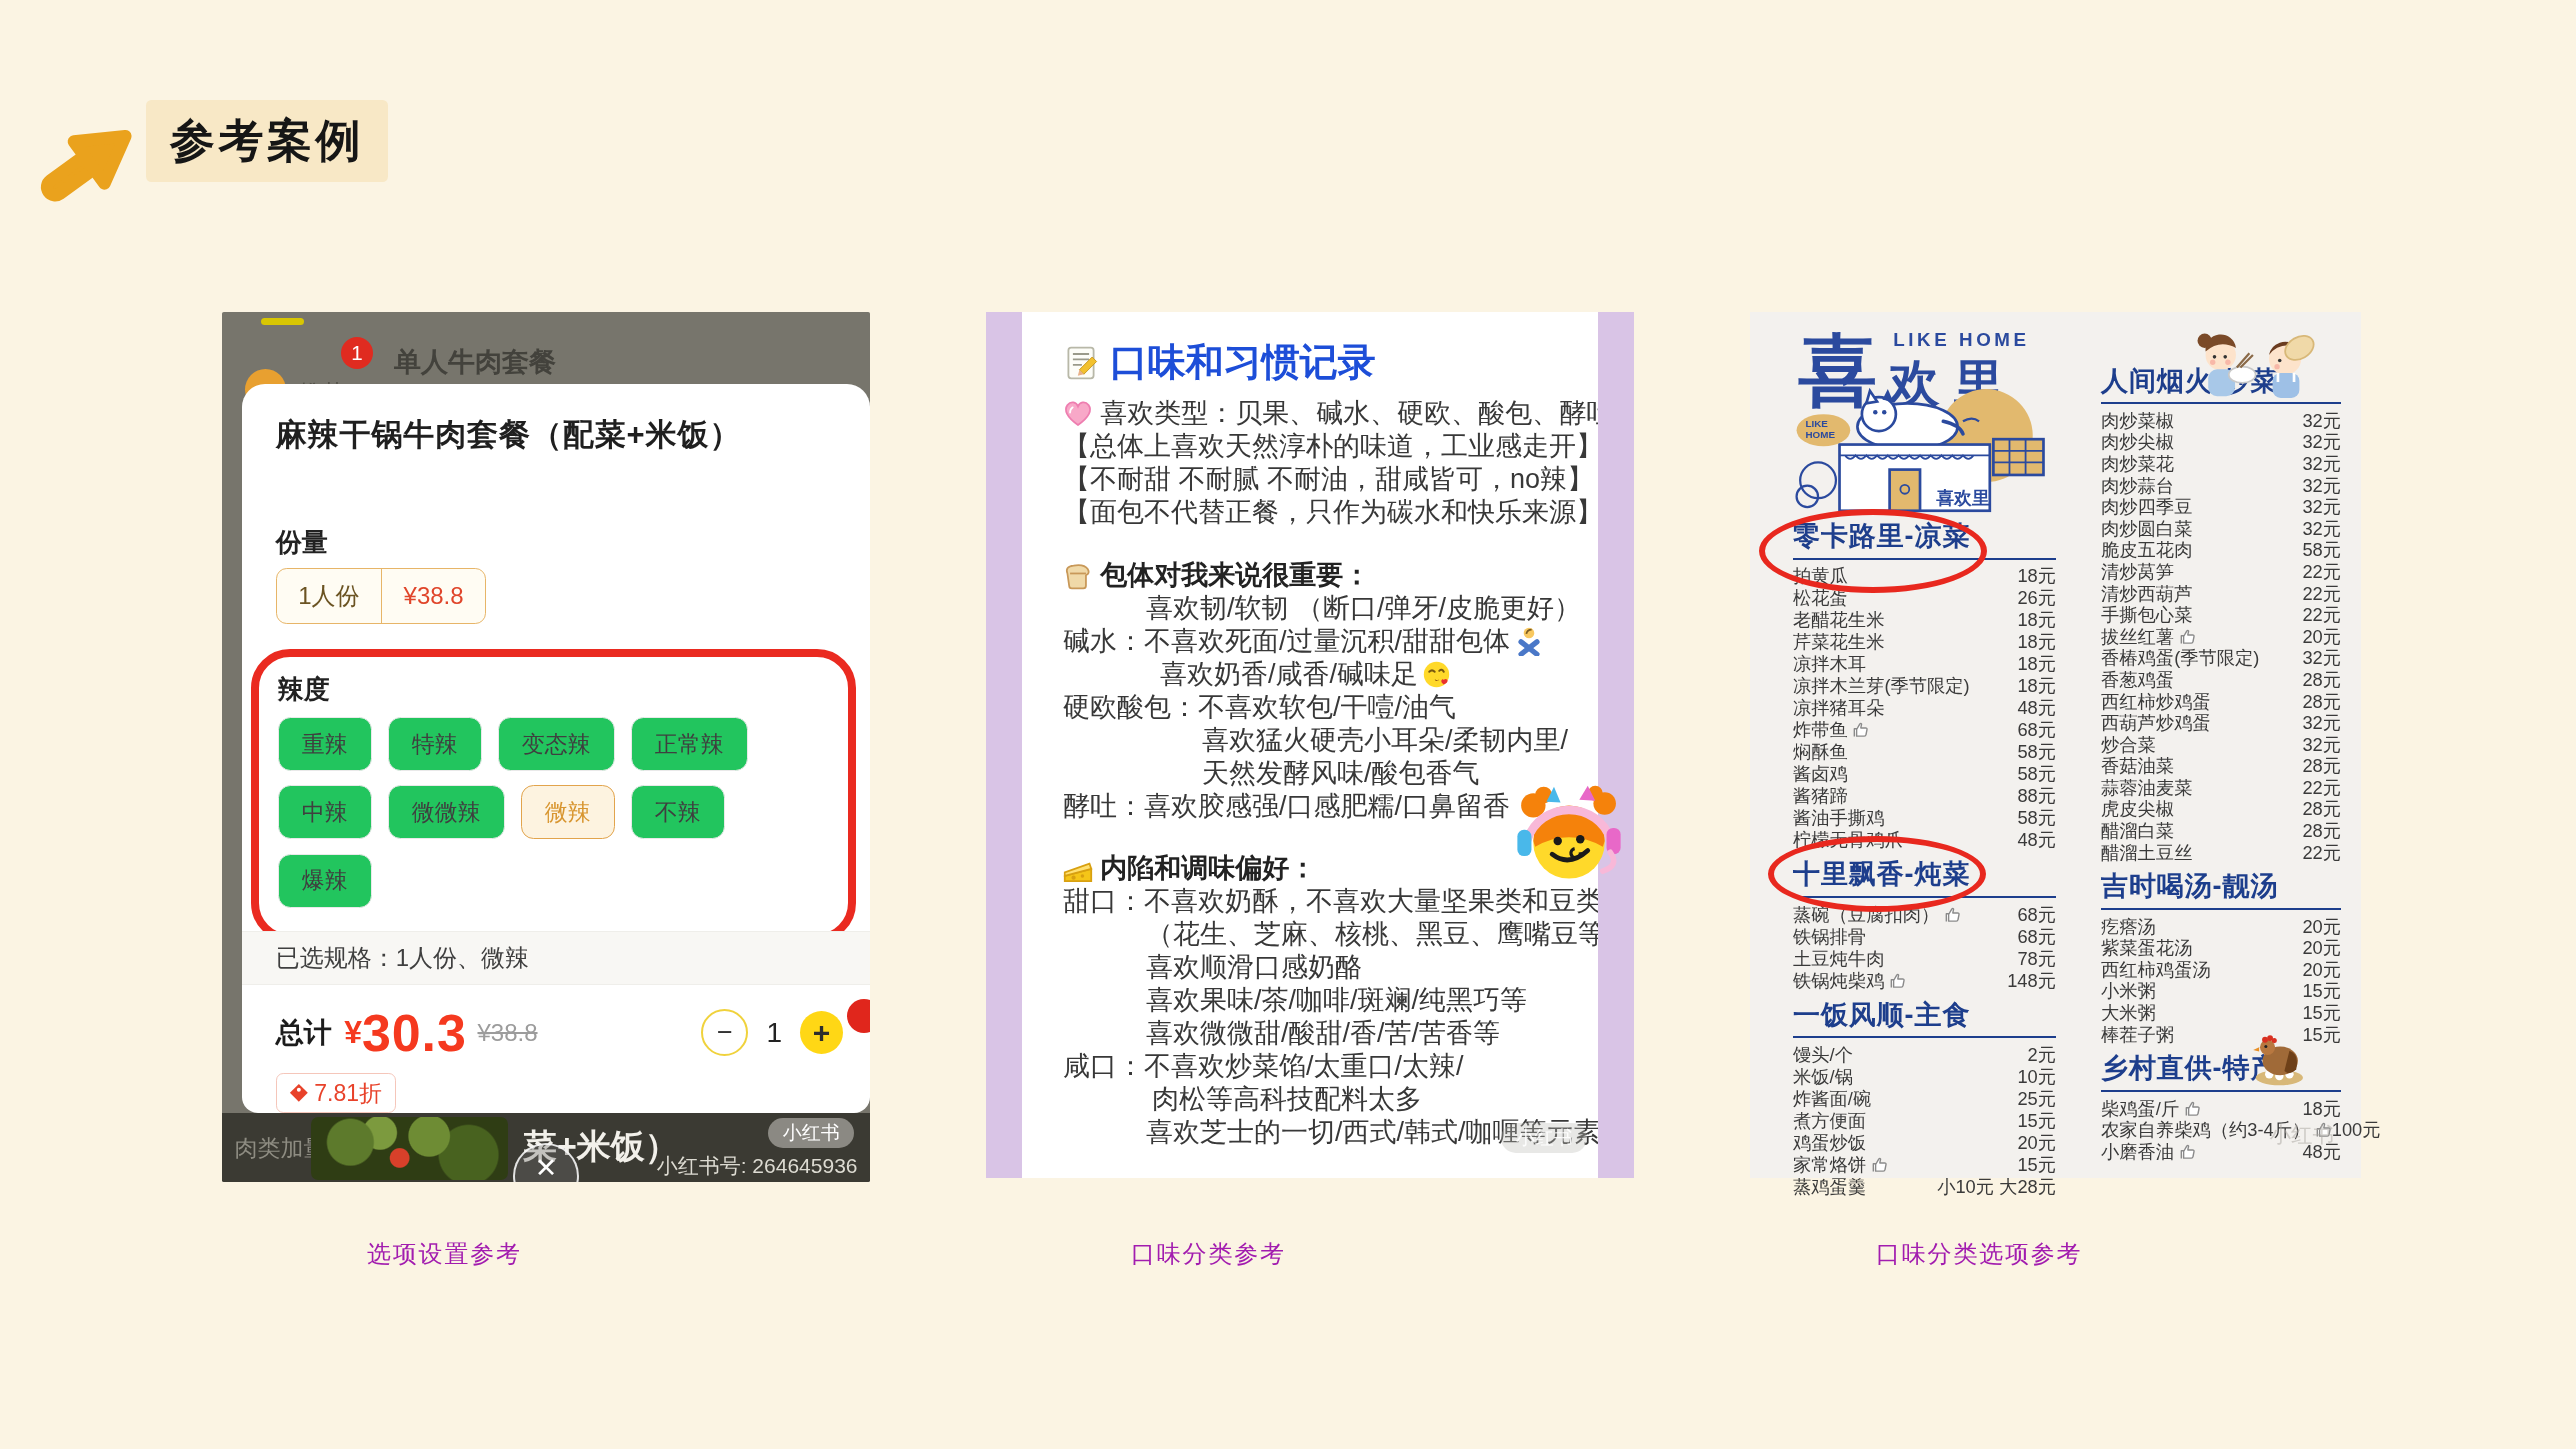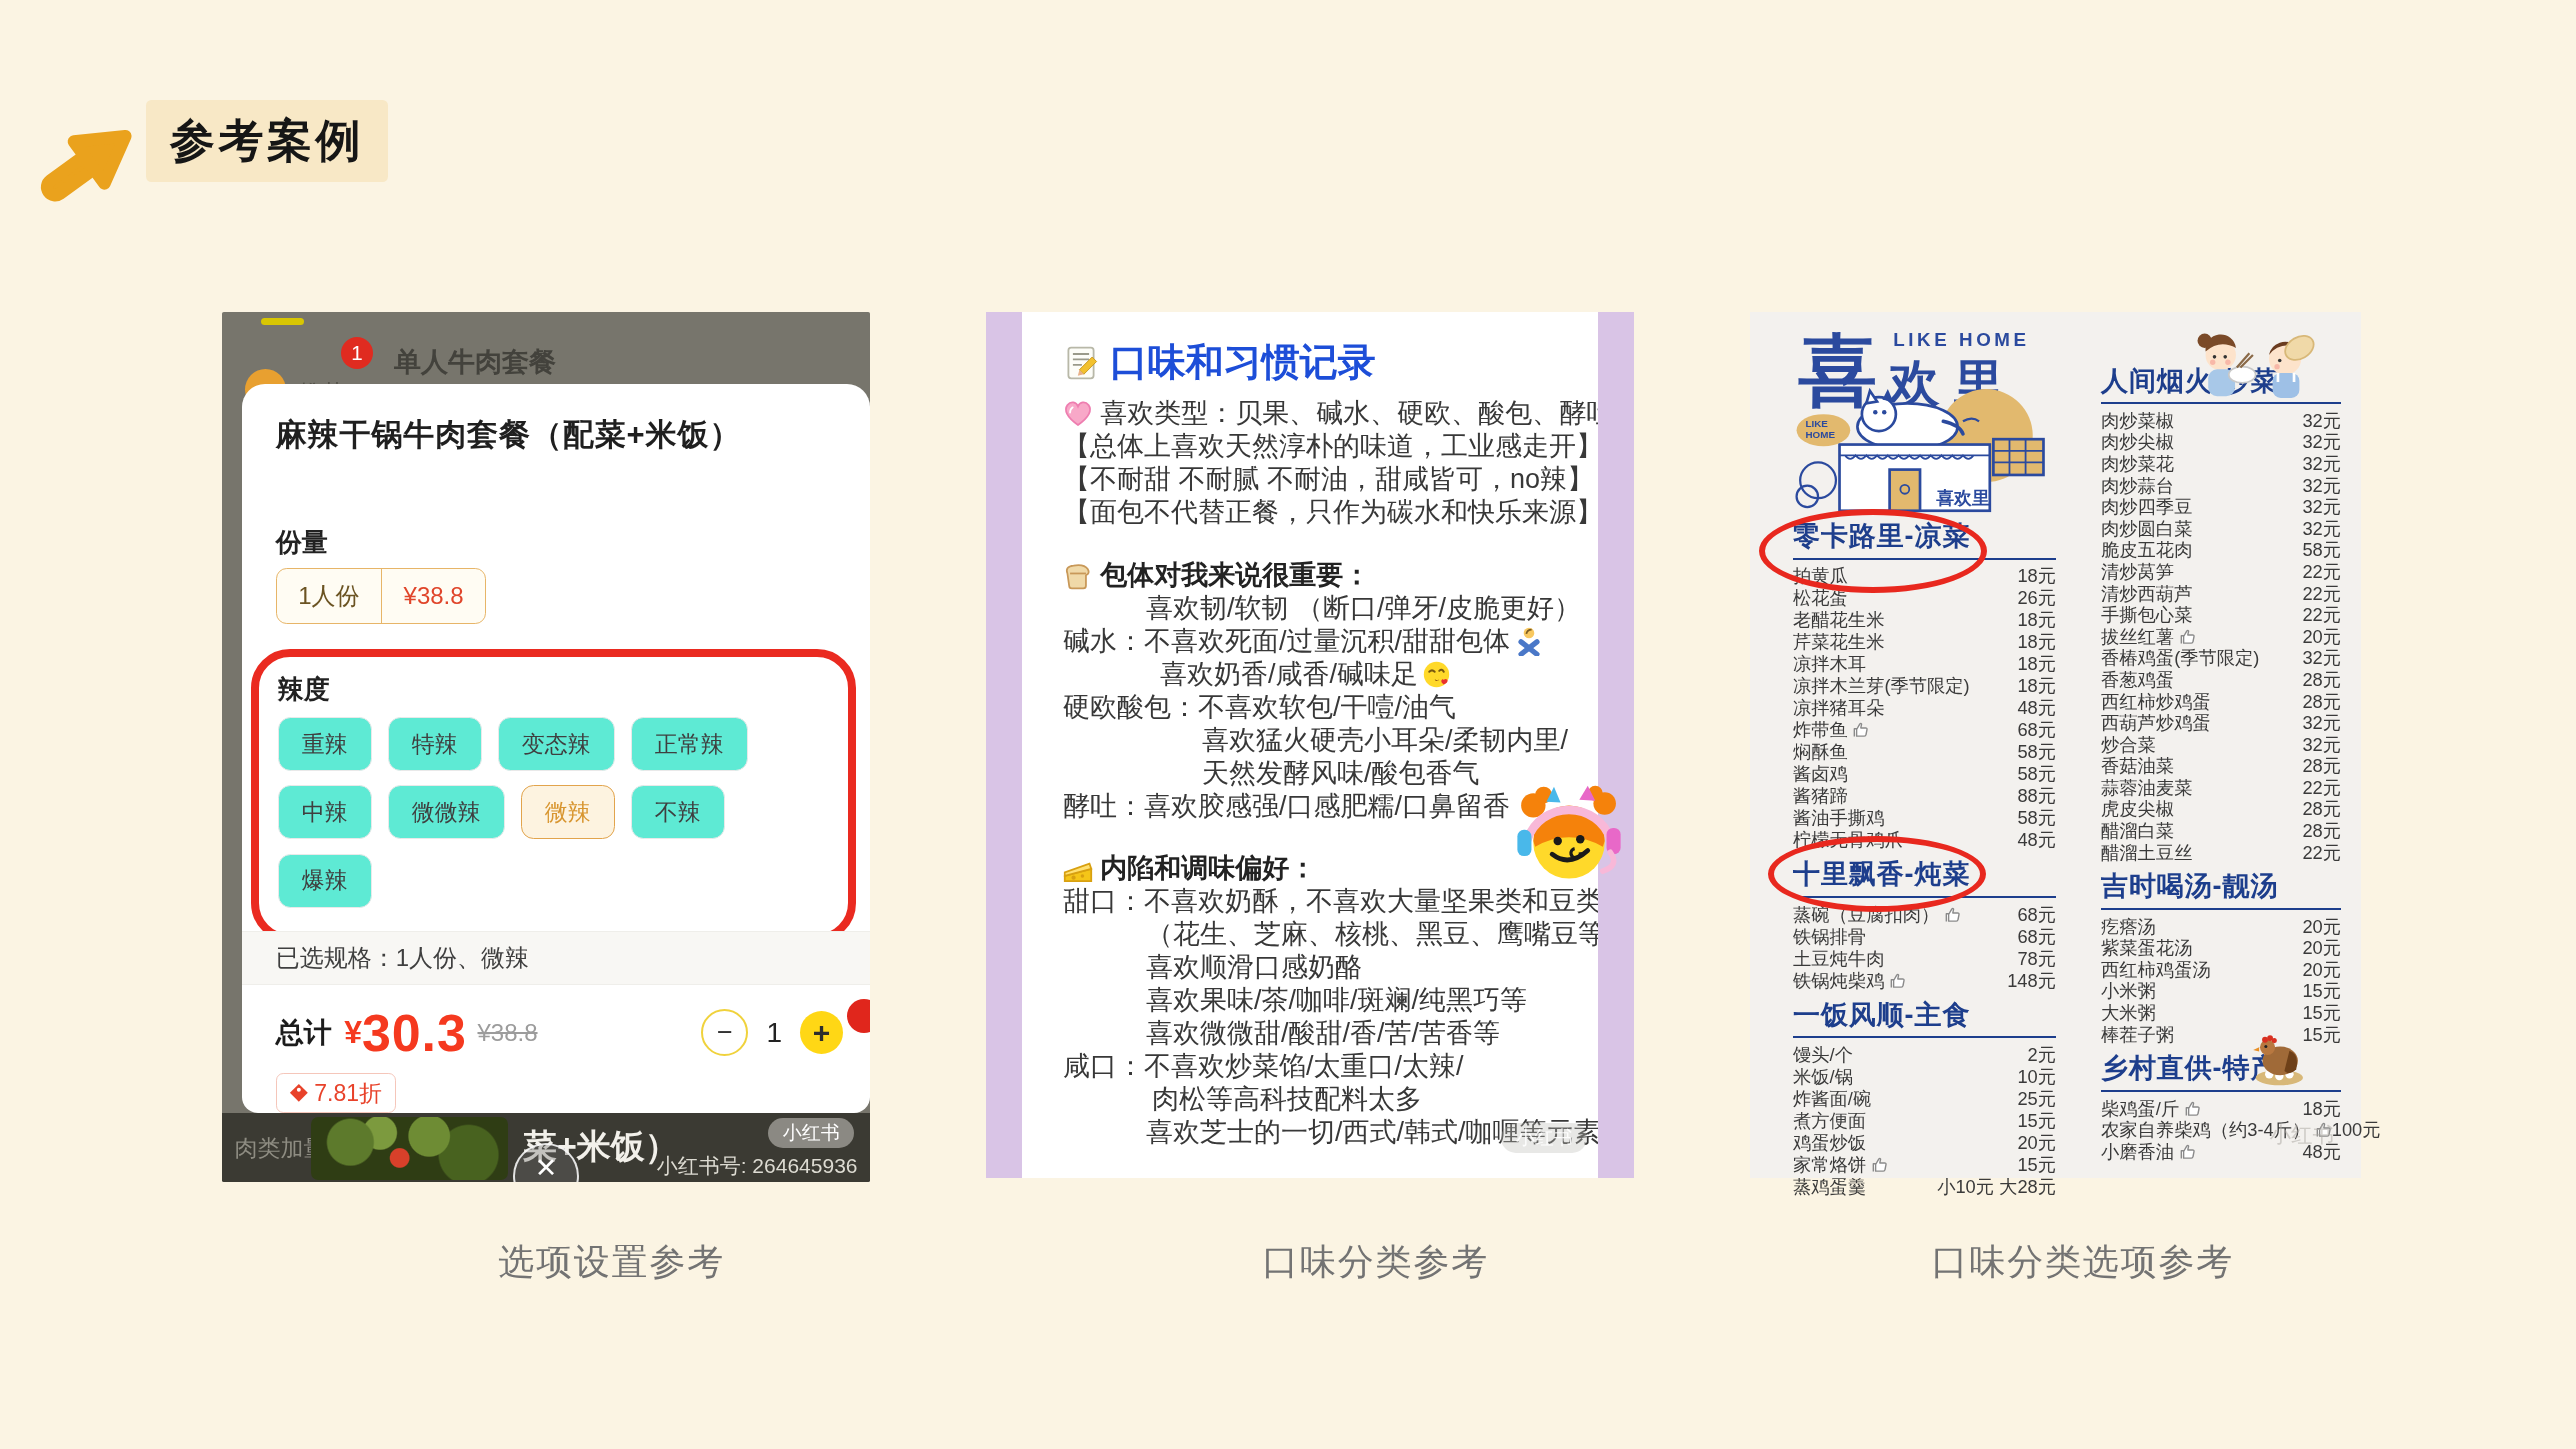--- a/index.html
+++ b/index.html
@@ -28,21 +28,21 @@
   .c-title{position:absolute;left:34px;top:30px;font-size:31px;font-weight:bold;color:#1f1f1f;letter-spacing:0.9px;}
   .c-label{position:absolute;font-size:26px;font-weight:bold;color:#222;}
   .c-portion-btn{position:absolute;left:34px;top:184px;height:54px;display:inline-flex;align-items:stretch;
     border:1.8px solid #e7b568;border-radius:10.7px;background:#fffcf3;overflow:hidden;}
   .c-portion-btn .seg{display:flex;align-items:center;padding:0 21.5px;font-size:24px;}
   .c-portion-btn .seg.name{color:#6b5322;border-right:1.8px solid #e7b568;}
   .c-portion-btn .seg.price{color:#e0452a;}
   .red-rect{position:absolute;left:9px;top:265px;width:589px;height:277px;border:8px solid #ea2a20;border-radius:39px;}
   .spice-grid{position:absolute;left:36px;top:333px;width:519px;display:flex;flex-wrap:wrap;gap:14.3px 16px;}
   .spice-btn{height:52px;padding:0 23px;display:flex;align-items:center;justify-content:center;
-    background:#5eead4;border:1.8px solid #e9e9e9;border-radius:12.5px;font-size:23px;color:#3f3f3f;}
+    background:#22c55e;border:1.8px solid #e9e9e9;border-radius:12.5px;font-size:23px;color:#3f3f3f;}
   .spice-btn.selected{background:#fdf3e0;border-color:#e2a44c;color:#d8952f;}
   .c-spec-row{position:absolute;left:0;right:0;top:547px;height:52px;background:#f8f7f4;
     border-top:0.9px solid #efeeea;border-bottom:0.9px solid #efeeea;display:flex;align-items:center;
     padding-left:34px;font-size:24px;color:#3f3f3f;}
   .c-total-row{position:absolute;left:34px;right:27px;top:617px;height:63px;display:flex;align-items:center;}
   .t-label{font-size:28px;font-weight:bold;color:#1c1c1c;margin-right:12.5px;}
   .t-cur{font-size:32px;font-weight:bold;color:#f5391f;}
   .t-amount{font-size:52px;font-weight:bold;color:#f5391f;letter-spacing:0.9px;}
   .t-old{font-size:24px;color:#9c9c9c;text-decoration:line-through;margin-left:10.7px;}
   .qty-wrap{margin-left:auto;display:flex;align-items:center;gap:18px;}
@@ -103,21 +103,21 @@
   .m-row .pr{white-space:nowrap;}
   .m-col-right .m-row{height:21.6px;}
   .ellipse{position:absolute;border:6.3px solid #e8281e;border-radius:50%;}
   .ellipse.a{left:9px;top:197px;width:216px;height:72px;}
   .ellipse.b{left:18px;top:524px;width:206px;height:64px;}
   .p3-kids{position:absolute;left:435px;top:16px;}
   .p3-hen{position:absolute;left:499px;top:721px;}
   .p3-mark{position:absolute;right:27px;bottom:29px;font-size:21.5px;color:rgba(175,172,166,.55);}
 
   
-  .caption{position:absolute;top:1238px;width:358px;text-align:right;font-size:36px;color:#737373;letter-spacing:1.8px;}
+  .caption{position:absolute;top:1238px;width:358px;text-align:left;font-size:24px;color:#a21caf;letter-spacing:1.8px;}
 </style>
 </head>
 <body>
 
 <div class="slide">
 
   <svg class="title-arrow" width="134" height="134" viewBox="0 0 150 150">
     <g transform="rotate(-36 75 75)" fill="#eaa21d" stroke="#eaa21d" stroke-width="14" stroke-linejoin="round">
       <rect x="22" y="66" width="58" height="18" rx="9"></rect>
       <polygon points="78,46 128,75 78,104"></polygon>

